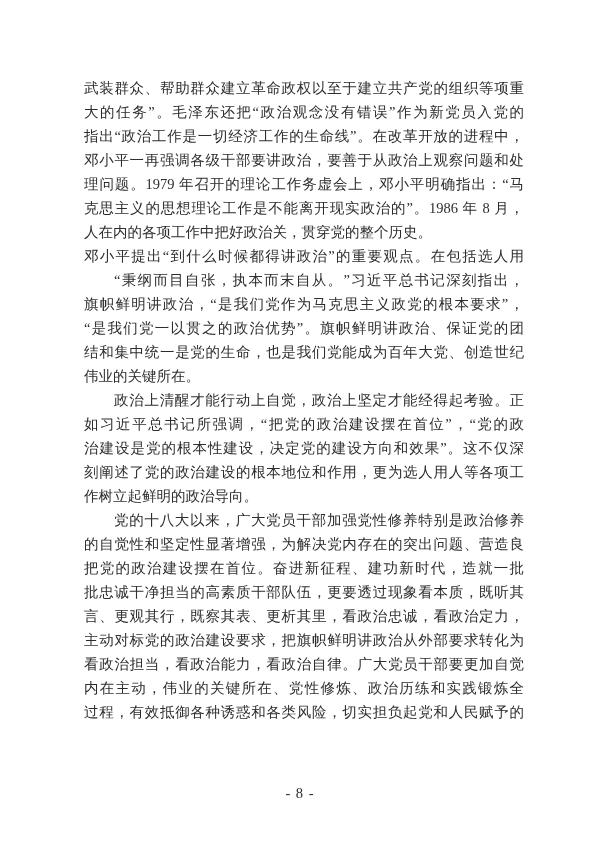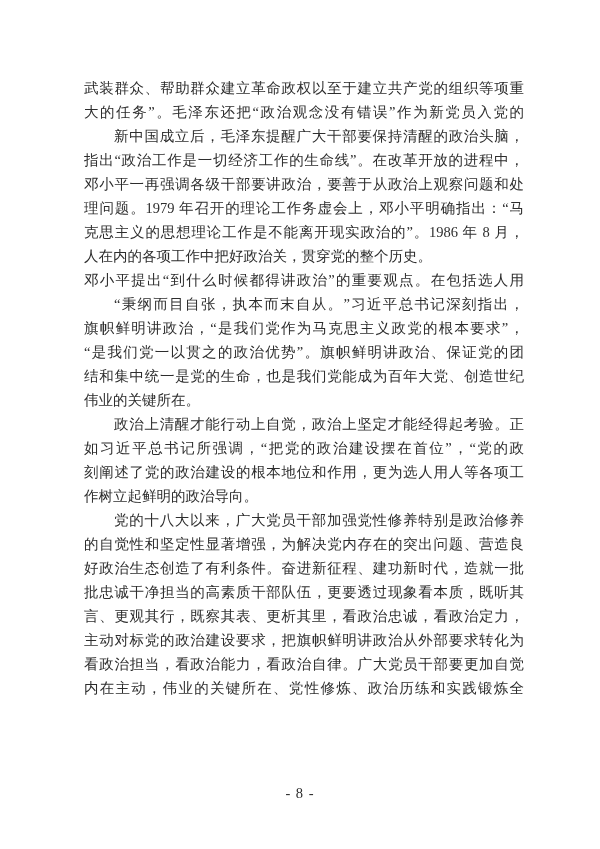--- a/index.html
+++ b/index.html
@@ -58,46 +58,47 @@
 </head>
 <body>
 
 <div class="page" style="--page-bg: #ffffff; --text-color: #2d2d2d;">
   <div class="text-block">
       <div class="para">
         <div class="line">武装群众、帮助群众建立革命政权以至于建立共产党的组织等项重</div>
         <div class="line">大的任务”。毛泽东还把“政治观念没有错误”作为新党员入党的</div>
       </div>
       <div class="para">
-        <div class="line indent">新中国成立后，毛泽东提醒广大干部要保持清醒的政治头脑，</div>
         <div class="line">指出“政治工作是一切经济工作的生命线”。在改革开放的进程中，</div>
         <div class="line">邓小平一再强调各级干部要讲政治，要善于从政治上观察问题和处</div>
         <div class="line">理问题。1979 年召开的理论工作务虚会上，邓小平明确指出：“马</div>
         <div class="line">克思主义的思想理论工作是不能离开现实政治的”。1986 年 8 月，</div>
         <div class="line short">人在内的各项工作中把好政治关，贯穿党的整个历史。</div>
         <div class="line">邓小平提出“到什么时候都得讲政治”的重要观点。在包括选人用</div>
       </div>
       <div class="para">
         <div class="line indent">“秉纲而目自张，执本而末自从。”习近平总书记深刻指出，</div>
         <div class="line">旗帜鲜明讲政治，“是我们党作为马克思主义政党的根本要求”，</div>
         <div class="line">“是我们党一以贯之的政治优势”。旗帜鲜明讲政治、保证党的团</div>
         <div class="line">结和集中统一是党的生命，也是我们党能成为百年大党、创造世纪</div>
         <div class="line short">伟业的关键所在。</div>
       </div>
       <div class="para">
         <div class="line indent">政治上清醒才能行动上自觉，政治上坚定才能经得起考验。正</div>
         <div class="line">如习近平总书记所强调，“把党的政治建设摆在首位”，“党的政</div>
+        <div class="line">治建设是党的根本性建设，决定党的建设方向和效果”。这不仅深</div>
         <div class="line">刻阐述了党的政治建设的根本地位和作用，更为选人用人等各项工</div>
         <div class="line short">作树立起鲜明的政治导向。</div>
       </div>
       <div class="para">
         <div class="line indent">党的十八大以来，广大党员干部加强党性修养特别是政治修养</div>
         <div class="line">的自觉性和坚定性显著增强，为解决党内存在的突出问题、营造良</div>
-        <div class="line">好政治生态创造了有利条件。奋进新征程、建功新时代，造就一批</div>
+        <div class="line">把党的政治建设摆在首位。奋进新征程、建功新时代，造就一批</div>
         <div class="line">批忠诚干净担当的高素质干部队伍，更要透过现象看本质，既听其</div>
         <div class="line">言、更观其行，既察其表、更析其里，看政治忠诚，看政治定力，</div>
         <div class="line">主动对标党的政治建设要求，把旗帜鲜明讲政治从外部要求转化为</div>
         <div class="line">看政治担当，看政治能力，看政治自律。广大党员干部要更加自觉</div>
         <div class="line">内在主动，伟业的关键所在、党性修炼、政治历练和实践锻炼全</div>
+        <div class="line">过程，有效抵御各种诱惑和各类风险，切实担负起党和人民赋予的</div>
       </div>
     </div>
   <div class="footer">- 8 -</div>
 </div>
 
 </body></html>

